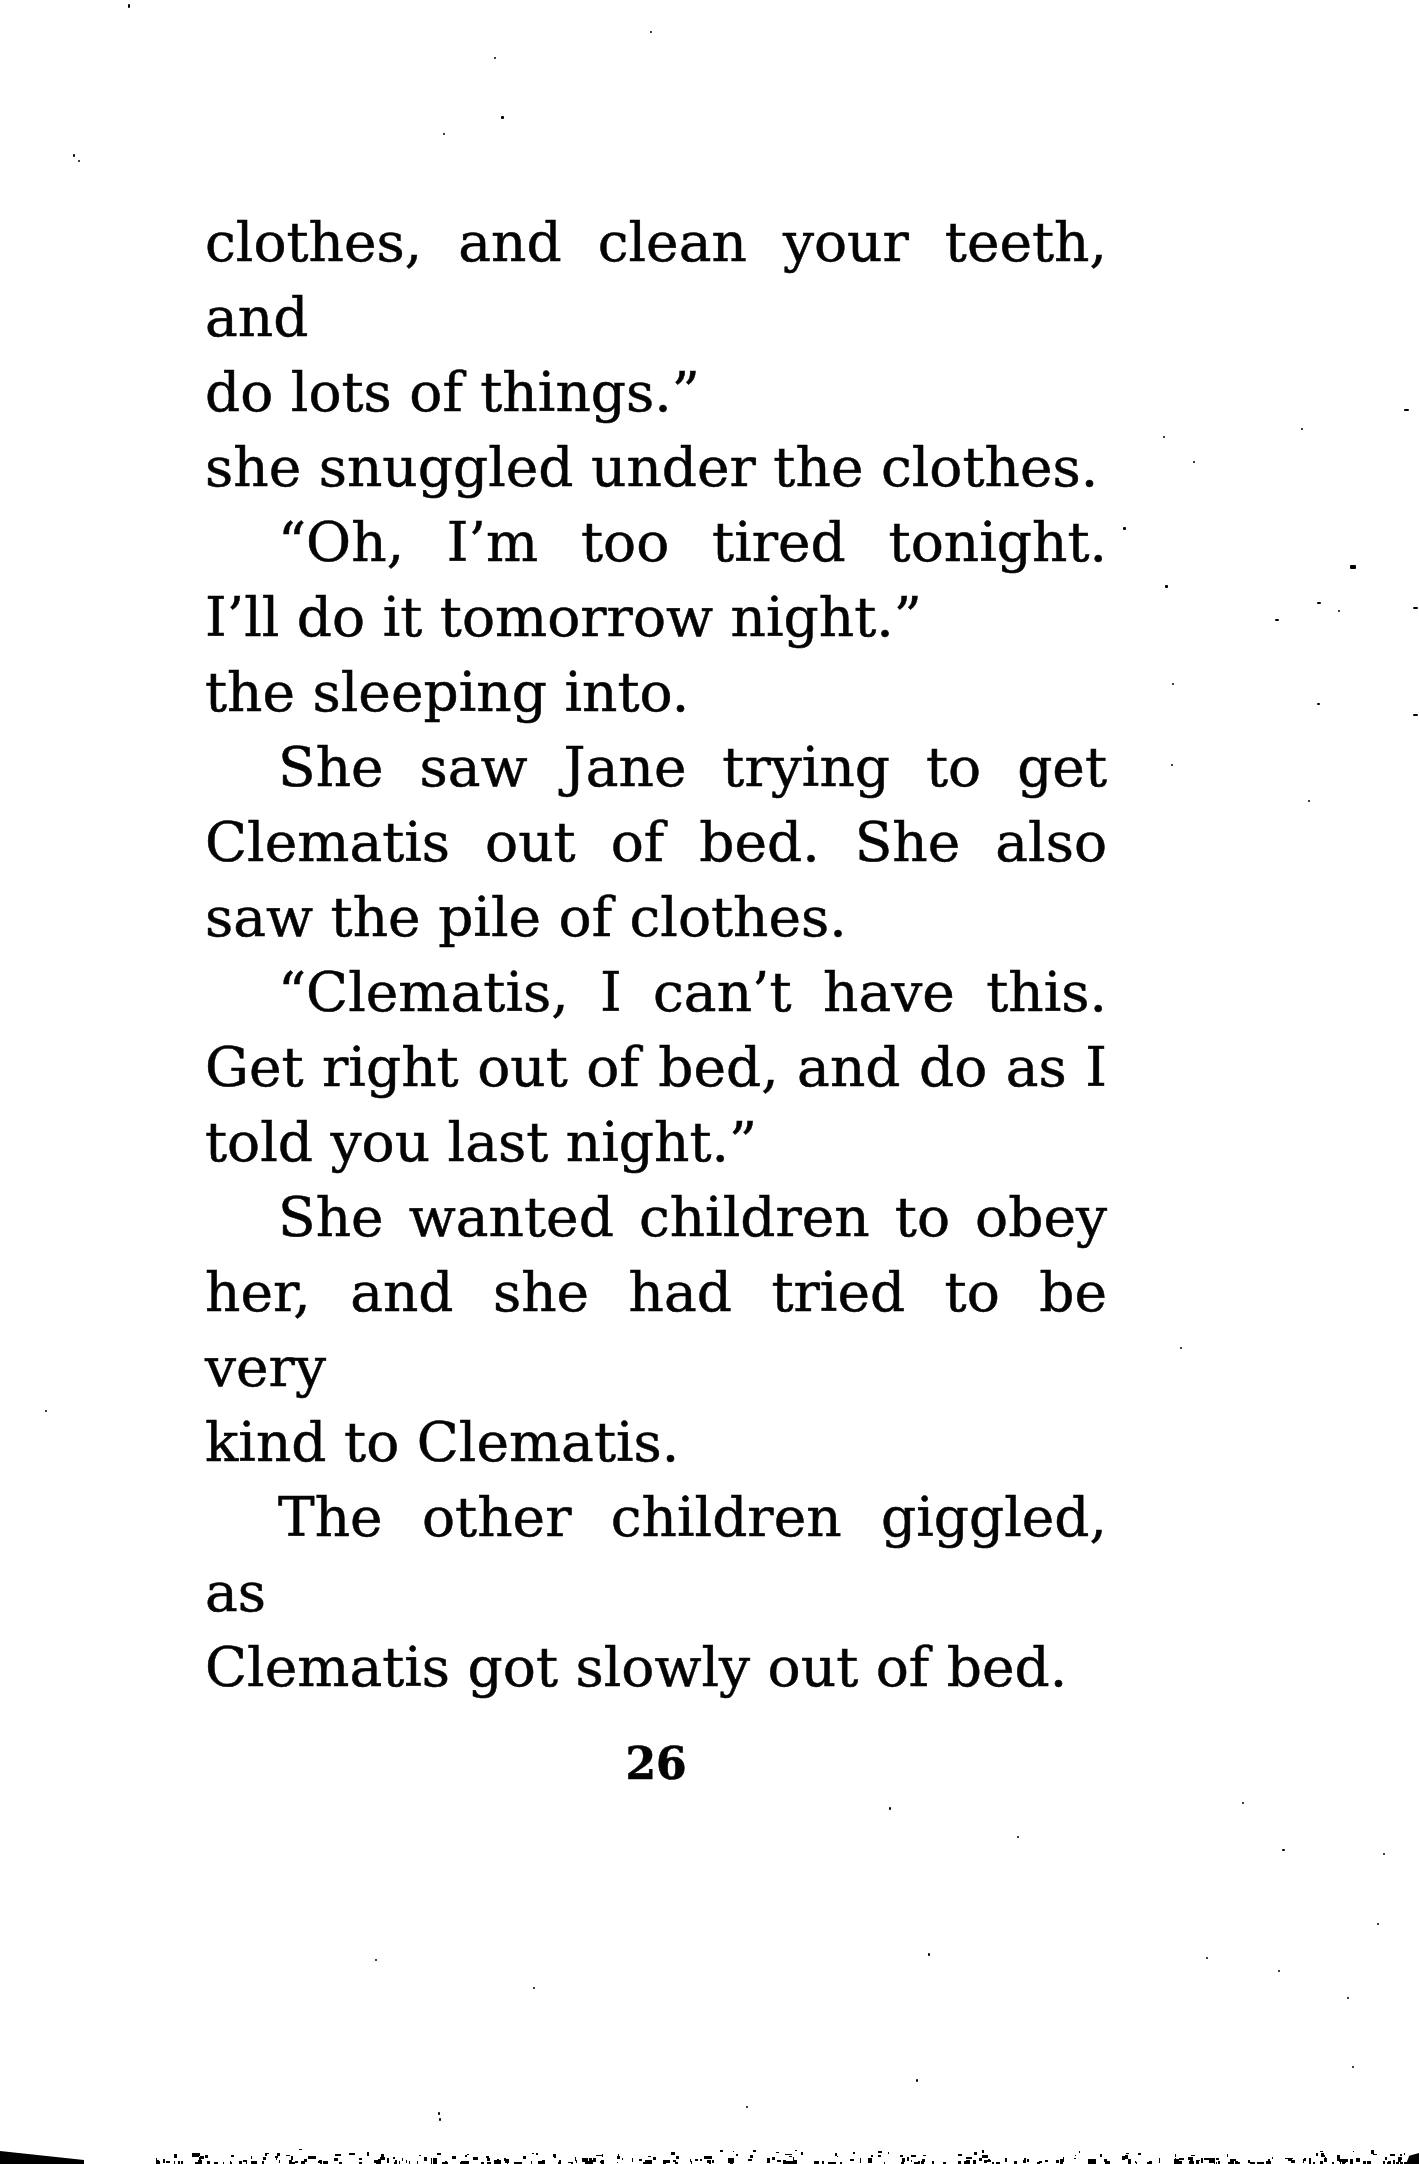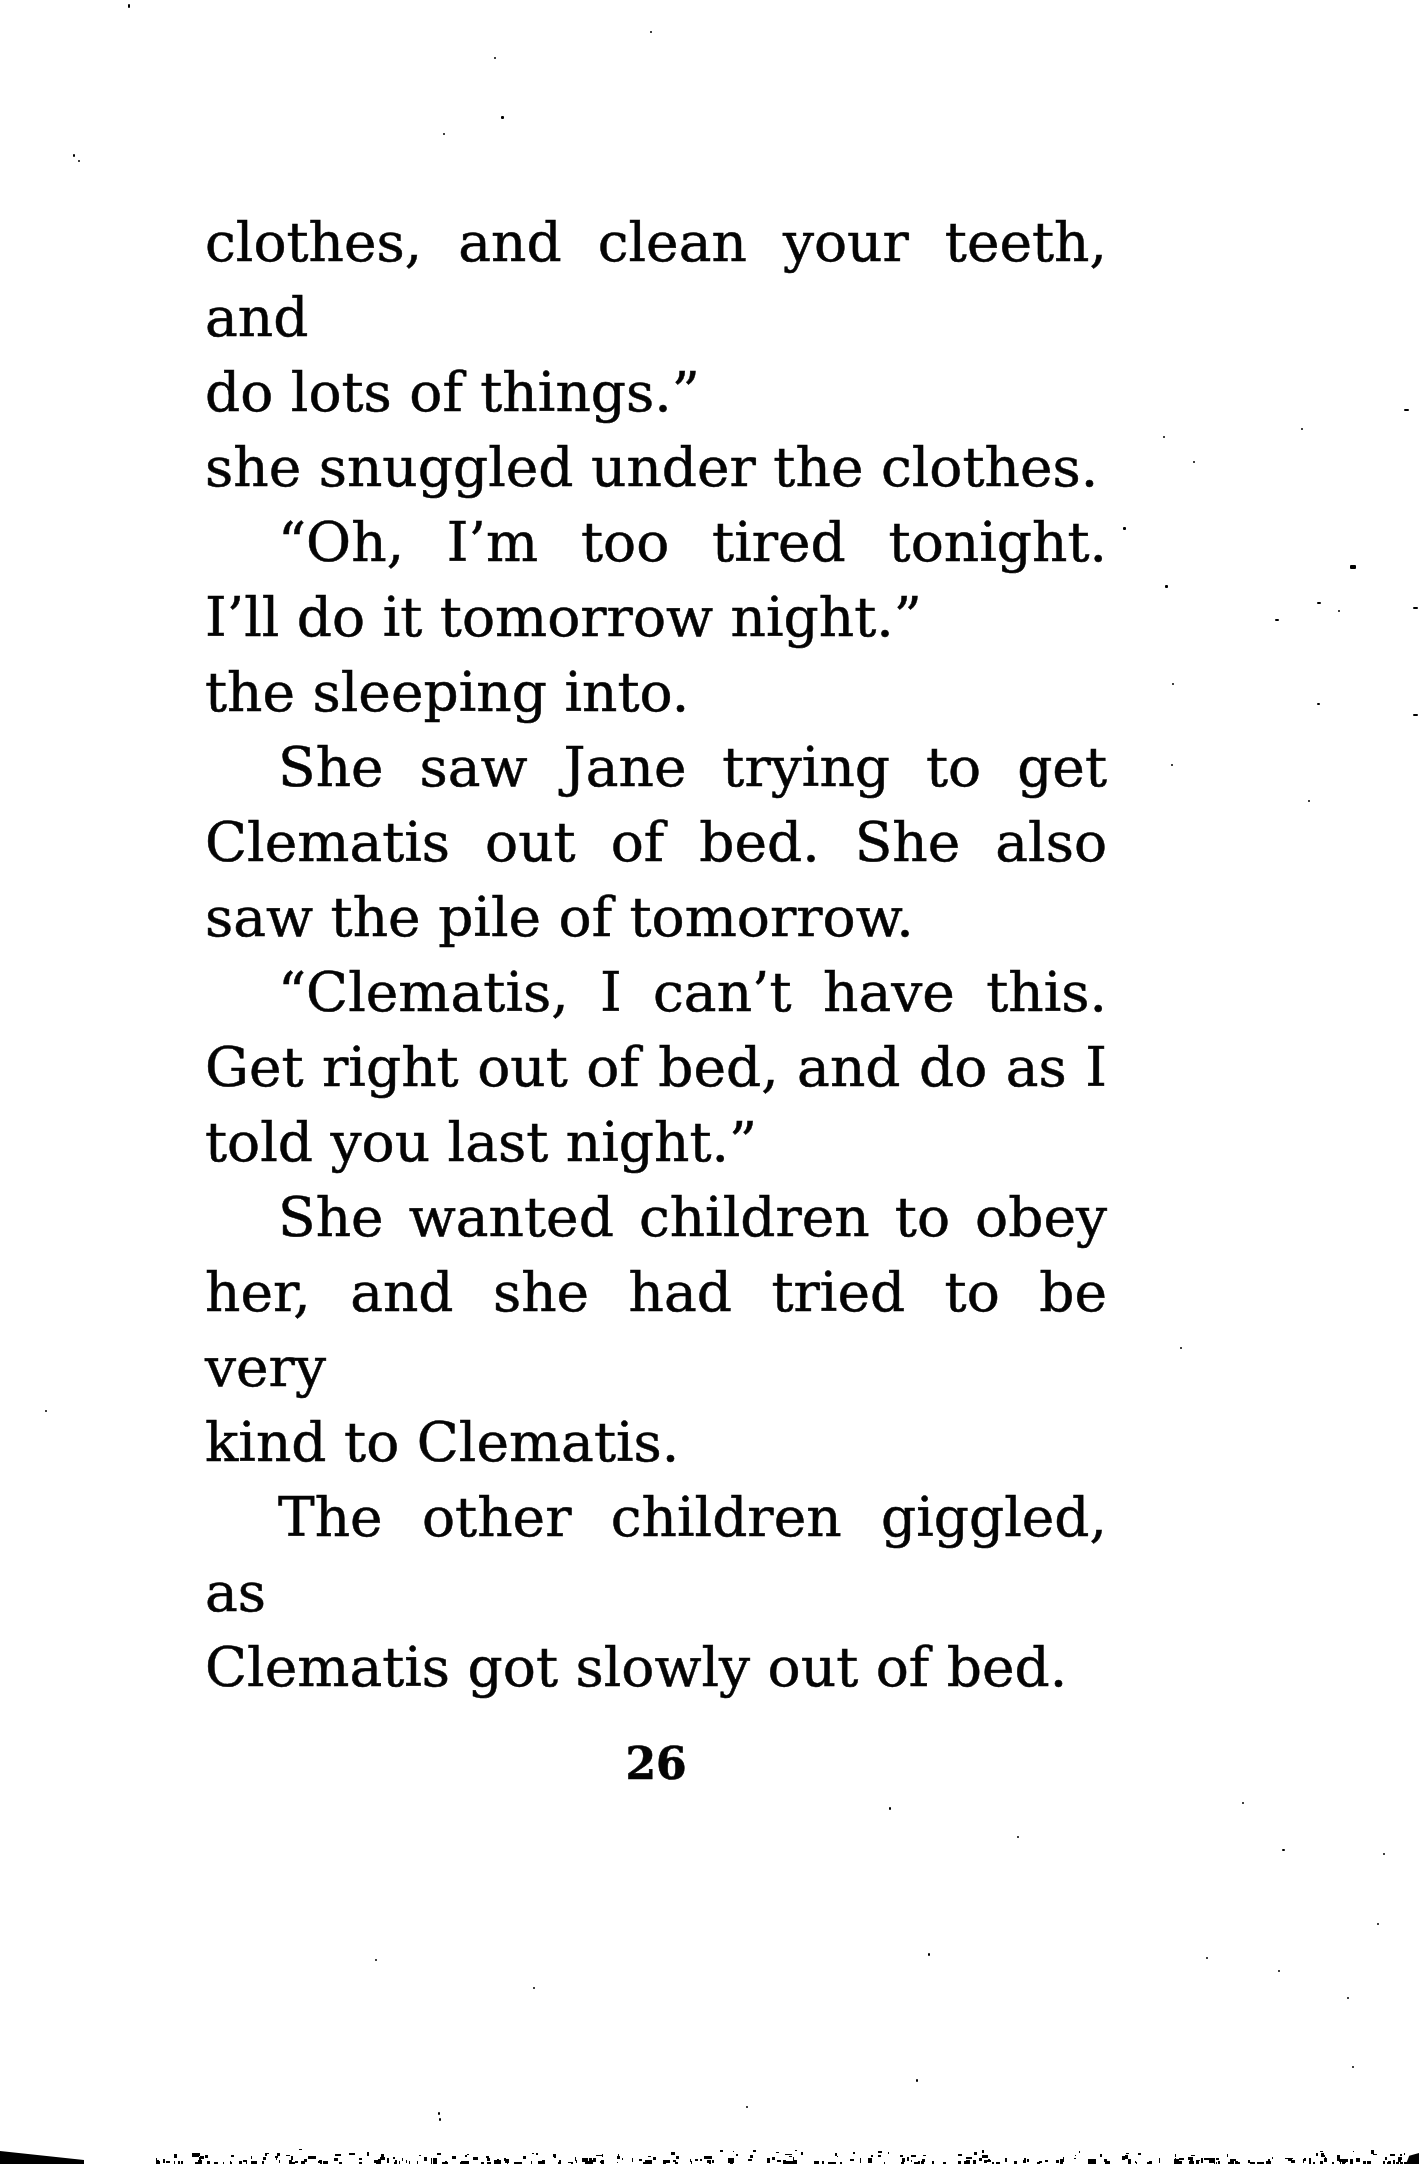--- a/index.html
+++ b/index.html
@@ -54,21 +54,21 @@
 
   <div class="text-block">
     <div class="ln j">clothes, and clean your teeth, and</div>
     <div class="ln open">do lots of things.”</div>
     <div class="ln open">she snuggled under the clothes.</div>
     <div class="ln j ind">“Oh, I’m too tired tonight.</div>
     <div class="ln open">I’ll do it tomorrow night.”</div>
     <div class="ln open">the sleeping into.</div>
     <div class="ln j ind">She saw Jane trying to get</div>
     <div class="ln j">Clematis out of bed. She also</div>
-    <div class="ln open">saw the pile of tomorrow.</div>
+    <div class="ln open">saw the pile of clothes.</div>
     <div class="ln j ind">“Clematis, I can’t have this.</div>
     <div class="ln j">Get right out of bed, and do as I</div>
     <div class="ln open">told you last night.”</div>
     <div class="ln j ind">She wanted children to obey</div>
     <div class="ln j">her, and she had tried to be very</div>
     <div class="ln open">kind to Clematis.</div>
     <div class="ln j ind">The other children giggled, as</div>
     <div class="ln open">Clematis got slowly out of bed.</div>
   </div>
 

